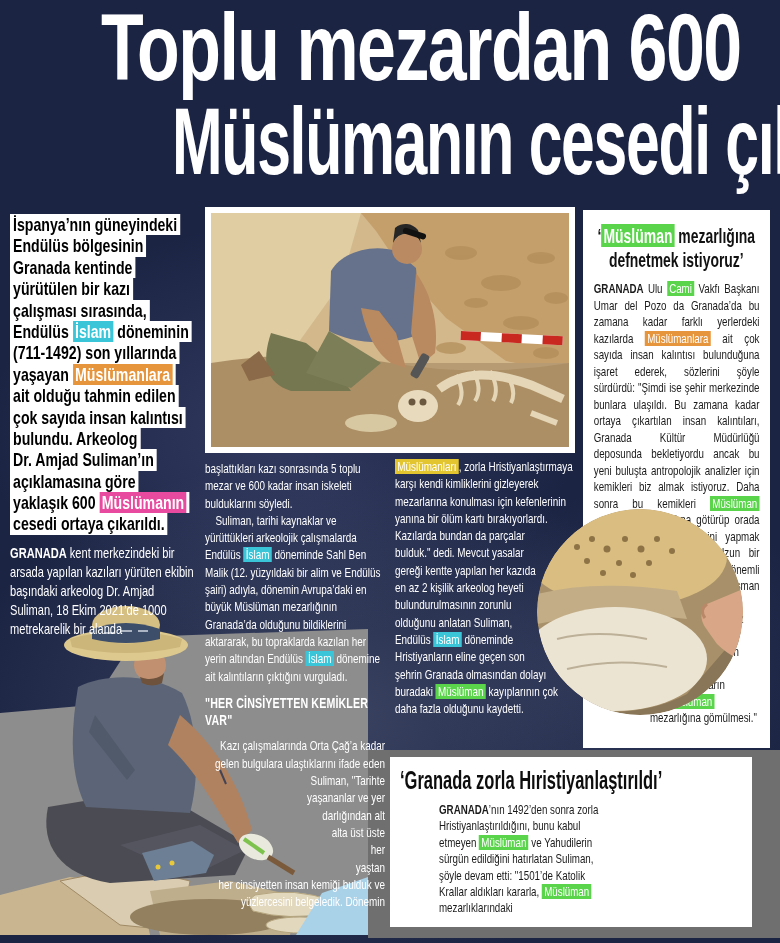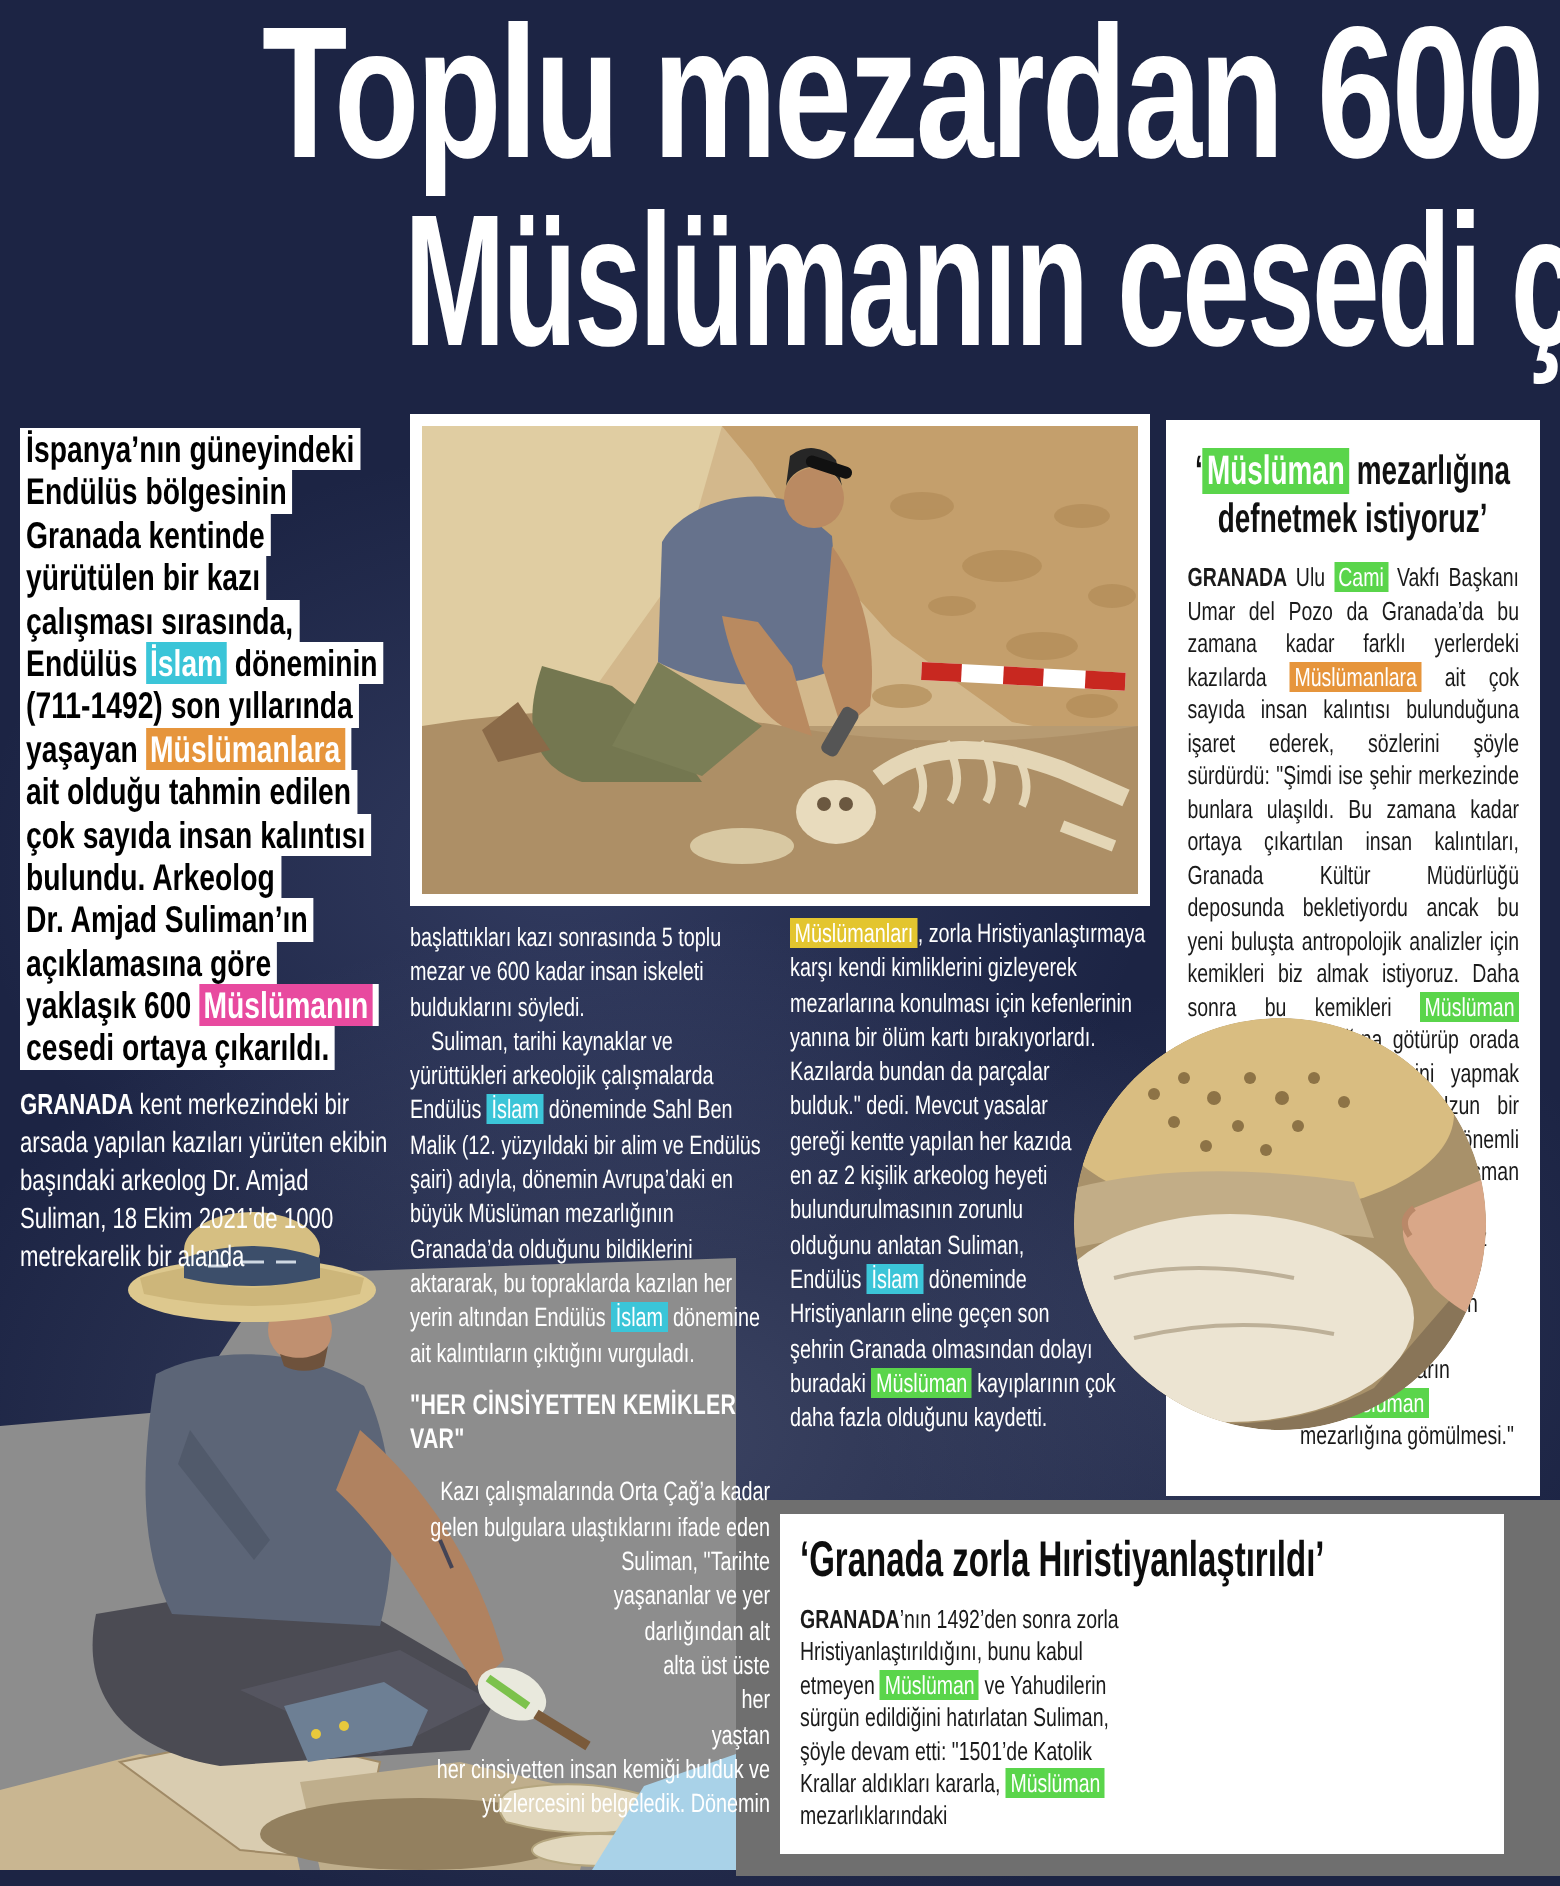--- a/index.html
+++ b/index.html
@@ -12,21 +12,21 @@
     position:relative; overflow:hidden;
     font-family:"Liberation Sans","DejaVu Sans",sans-serif;
     background:
       radial-gradient(ellipse 420px 300px at 36% 46%, rgba(125,138,190,.22), transparent 70%),
       radial-gradient(ellipse 520px 360px at 42% 76%, rgba(140,148,175,.28), transparent 72%),
       radial-gradient(ellipse 300px 240px at 80% 70%, rgba(120,130,170,.15), transparent 70%),
       var(--navy);
   }
   .abs{position:absolute;}
   
-  .headline{left:0; top:12; width:663px; text-align:center; color:#fff; z-index:6;padding-left:30px;}
+  .headline{left:0; top:12; width:663px; text-align:center; color:#fff; z-index:6;}
   .hl-line{display:block; white-space:nowrap; font-weight:700; font-size:92px; line-height:94px; letter-spacing:-2px;}
   .hl-line span{display:inline-block; transform-origin:50% 50%;}
   .hl-line.l1 span{transform:scaleX(.76) scaleY(1.02);}
   .hl-line.l2 span{transform:scaleX(.66) scaleY(1.02);}
   
   .intro-block{left:10px; top:214px; width:245px; transform:scaleX(.76); transform-origin:0 0; z-index:6;}
   .intro-line{line-height:21.4px; height:21.4px; white-space:nowrap;}
   .iline{display:inline-block; background:#fff; color:#000; font-weight:700; font-size:18.6px; line-height:21.4px; padding:0 4px;}
   .hl{color:#fff; padding:0 3px;}
   .hl-cyan{background:var(--cyan);} .hl-orange{background:var(--orange);}
@@ -53,21 +53,21 @@
   .right-box{left:583px; top:210px; width:187px; height:538px; background:#fff; padding:14px 10px 10px 10px; z-index:5;}
   .rb-title{width:245px; transform:scaleX(.68); transform-origin:0 0; text-align:center;
             font-weight:700; font-size:20.5px; line-height:23.5px; color:#111;}
   .rb-title .hl{padding:0 3px;}
   .rb-body{margin-top:10px; width:222px; transform:scaleX(.75); transform-origin:0 0;
            color:#1a1a1a; font-size:13px; line-height:16.5px; text-align:justify;}
   
   .gray-backdrop{left:368px; top:750px; width:412px; height:188px; background:var(--gray-backdrop); z-index:3;}
   .bottom-box{left:390px; top:757px; width:362px; height:170px; background:#fff; padding:8px 10px; z-index:5;}
   .bb-title{width:520px; transform:scaleX(.66); transform-origin:0 0; font-weight:700; font-size:25px; line-height:30px; color:#0d0d0d; white-space:nowrap;}
-  .bb-cols{display:flex; gap:10px; margin-top:7px;}
+  .bb-cols{display:flex; gap:10px; margin-top:7px;margin-left:39px;}
   .bb-col{width:171px;}
   .bb-col-inner{width:228px; transform:scaleX(.75); transform-origin:0 0; color:#1a1a1a; font-size:13px; line-height:16.4px;}
 </style>
 </head>
 <body>
 
 <div class="abs headline">
   <div class="hl-line l1"><span>Toplu mezardan 600</span></div>
   <div class="hl-line l2"><span>Müslümanın cesedi çıktı</span></div>
 </div>

